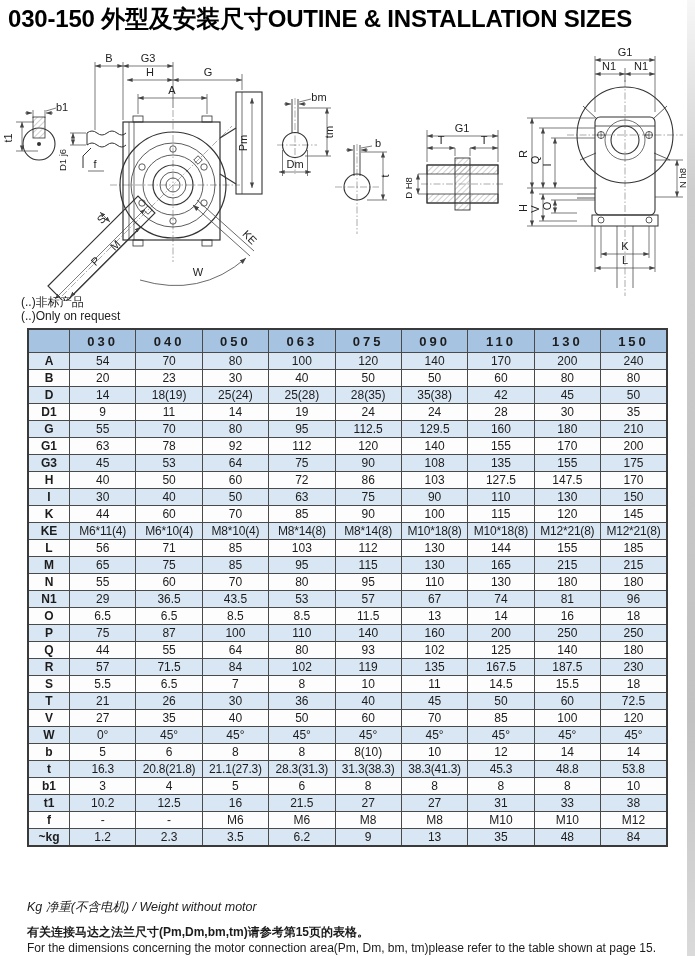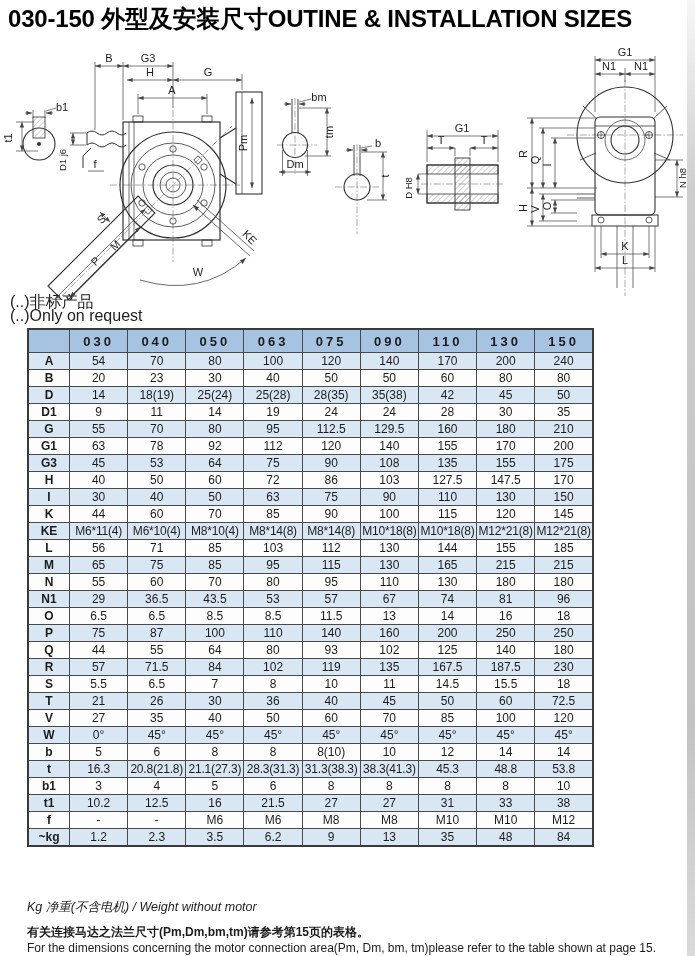--- a/index.html
+++ b/index.html
@@ -10,23 +10,23 @@
     color:#1c1c1c;
   }
   .title{
     position:absolute;top:3px;left:8px;width:684px;
     font-size:24px;font-weight:700;color:#000000;
     letter-spacing:-0.2px;white-space:nowrap;
   }
   .drawing{position:absolute;}
   svg text{font-size:11px;fill:#222;text-anchor:middle;font-family:"Liberation Sans","DejaVu Sans",sans-serif;}
   svg text.sm{font-size:9.5px;}
-  .notes{position:absolute;top:295px;left:10px;font-size:16px;line-height:14px;color:#222;}
+  .notes{position:absolute;top:295px;left:21px;font-size:12px;line-height:14px;color:#222;}
   table.dim{
-    position:absolute;top:328px;left:27px;width:567px;
+    position:absolute;top:328px;left:27px;width:641px;
     border-collapse:collapse;table-layout:fixed;
     border:2px solid #3a3a3a;background:#fdfdfd;
   }
   table.dim th,table.dim td{
     border:1px solid #4a4a4a;text-align:center;vertical-align:middle;
     padding:0;overflow:hidden;white-space:nowrap;
   }
   table.dim thead th{background:#a6c3e2;height:22px;font-size:13px;font-weight:700;letter-spacing:3px;}
   table.dim th.lbl{width:40px;font-size:12px;font-weight:700;letter-spacing:0;}
   table.dim tbody tr{height:17px;}

